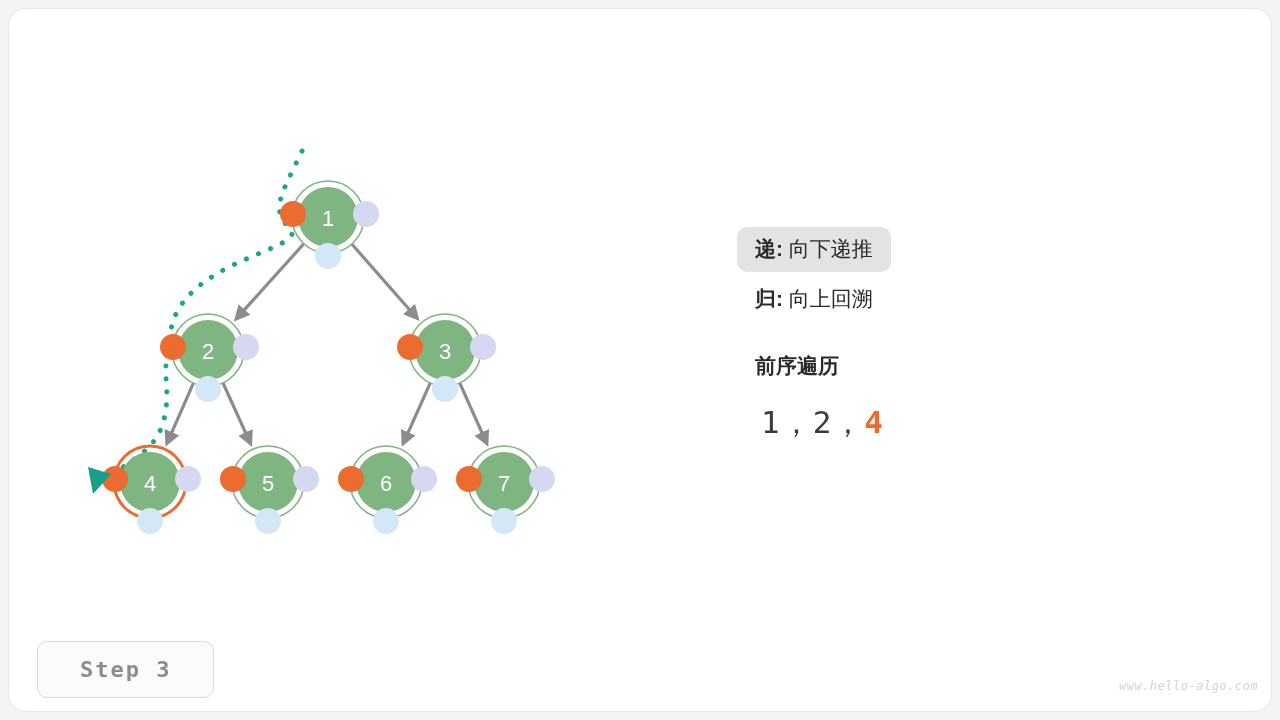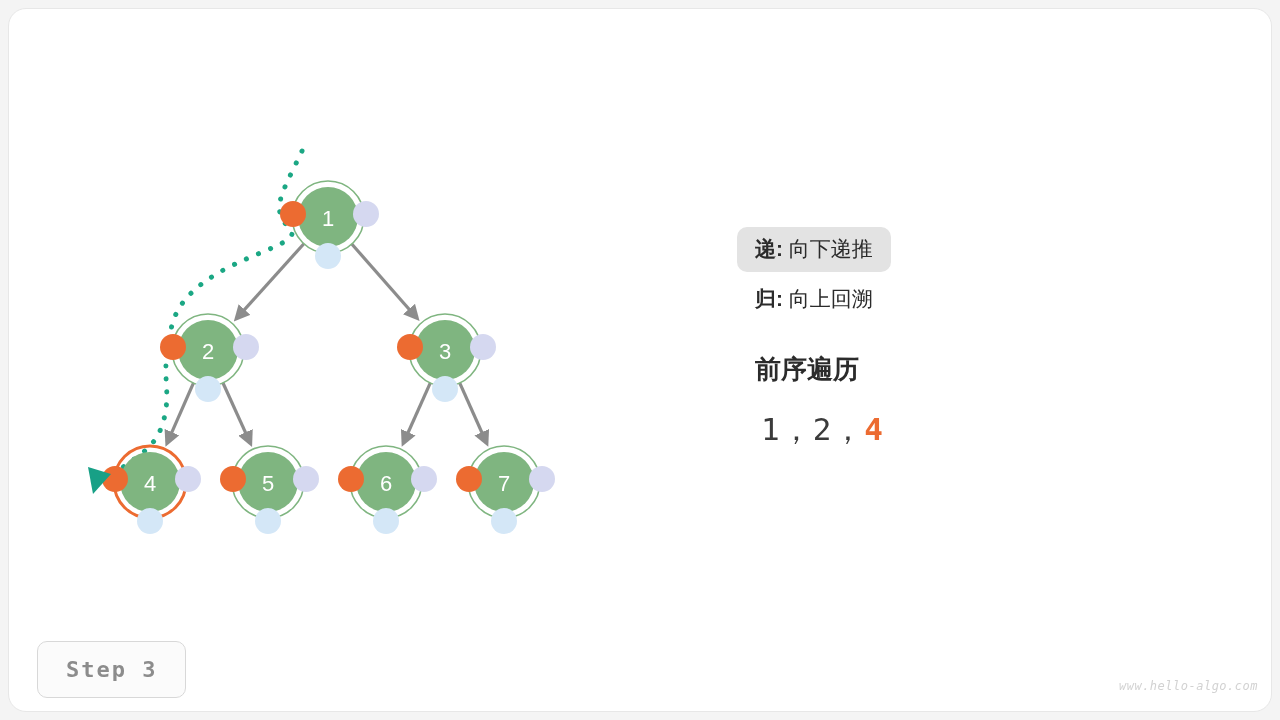--- a/index.html
+++ b/index.html
@@ -69,21 +69,21 @@
   .legend-key {
     font-weight: bold;
   }
   .legend-val {
     font-weight: normal;
   }
 
   #order-title {
     margin-top: 30px;
     margin-left: 8px;
-    font-size: 26px;
+    font-size: 21px;
     color: #2b2b2b;
     white-space: nowrap;
     display: flex;
     align-items: center;
   }
   #order-title-main { font-weight: bold; }
   #order-title-paren { color: #7a7a7a; font-weight: normal; margin-left: 10px;}
   .inline-dot {
     display: inline-block;
     width: 17px;
@@ -106,21 +106,21 @@
   #order-seq .seq-current {
     color: #ec6b31;
     font-weight: bold;
   }
 
   
   #step-badge {
     position: absolute;
     left: 28px;
     top: 632px;
-    padding: 15px 28px;
+    padding: 15px 42px;
     border: 1px solid #d8d8d8;
     border-radius: 10px;
     background: #fbfbfb;
     font-family: "DejaVu Sans Mono", "Liberation Mono", monospace;
     font-size: 22px;
     font-weight: bold;
     color: #8c8c8c;
     letter-spacing: 2px;
   }
 

